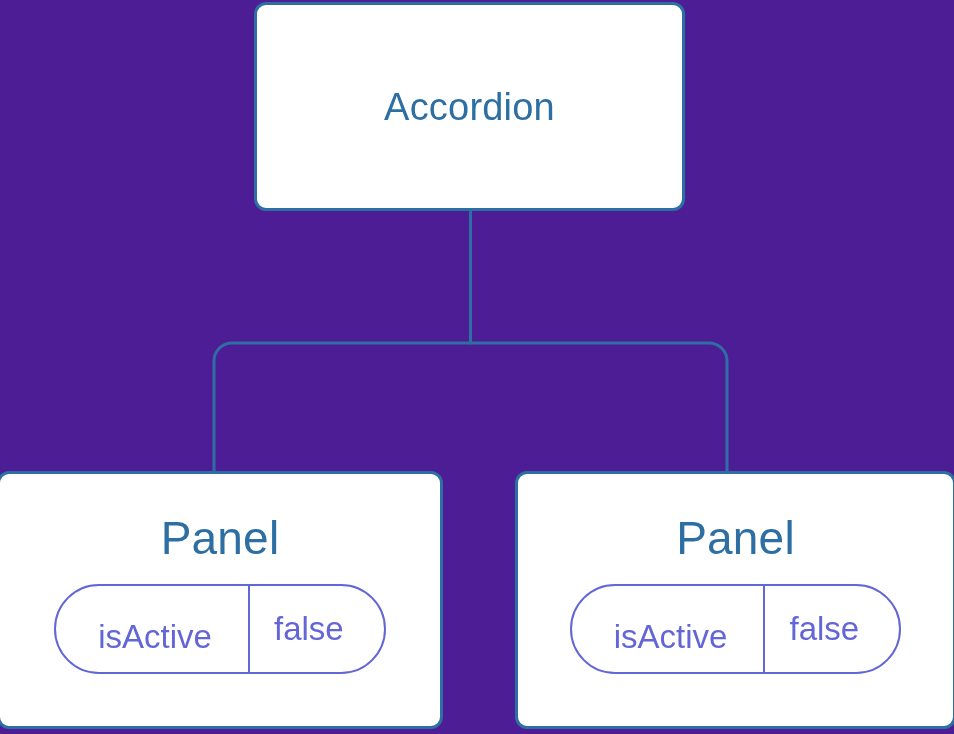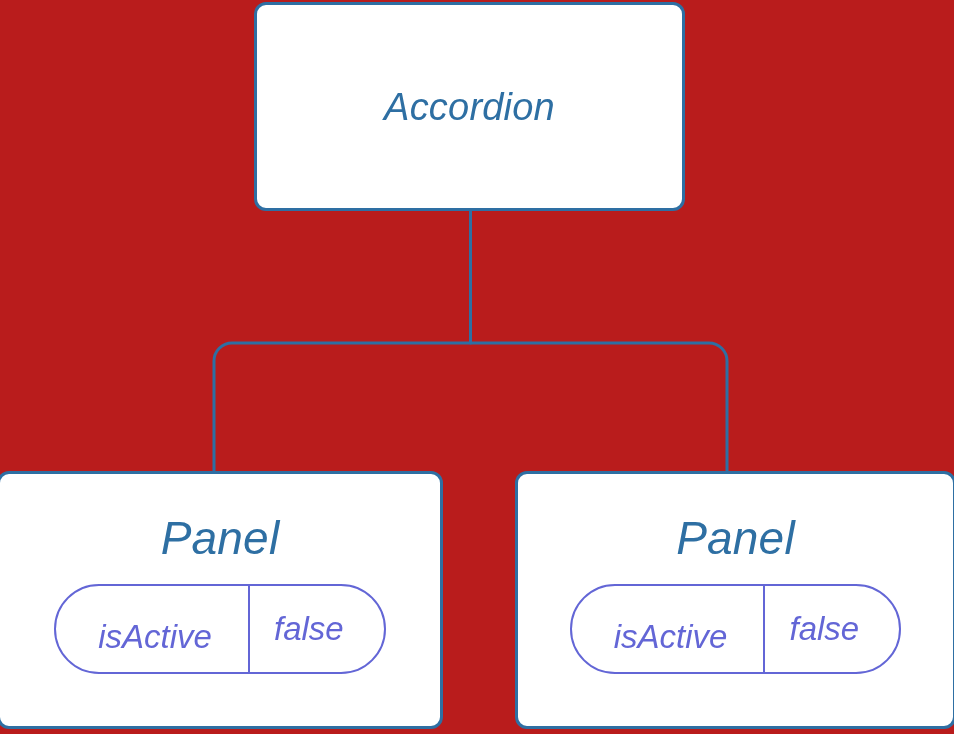--- a/index.html
+++ b/index.html
@@ -11,22 +11,21 @@
     width: 954px;
     height: 734px;
     overflow: hidden;
     font-family: "Liberation Sans", sans-serif;
     background: #4d6a73;
   }
   #diagram-root {
     position: relative;
     width: 954px;
     height: 734px;
-    background: #b91c1c;
-    font-style: italic;
+    background: #4c1d95;
   }
 
   
   #connector-layer {
     position: absolute;
     left: 0;
     top: 0;
     width: 954px;
     height: 734px;
     pointer-events: none;

